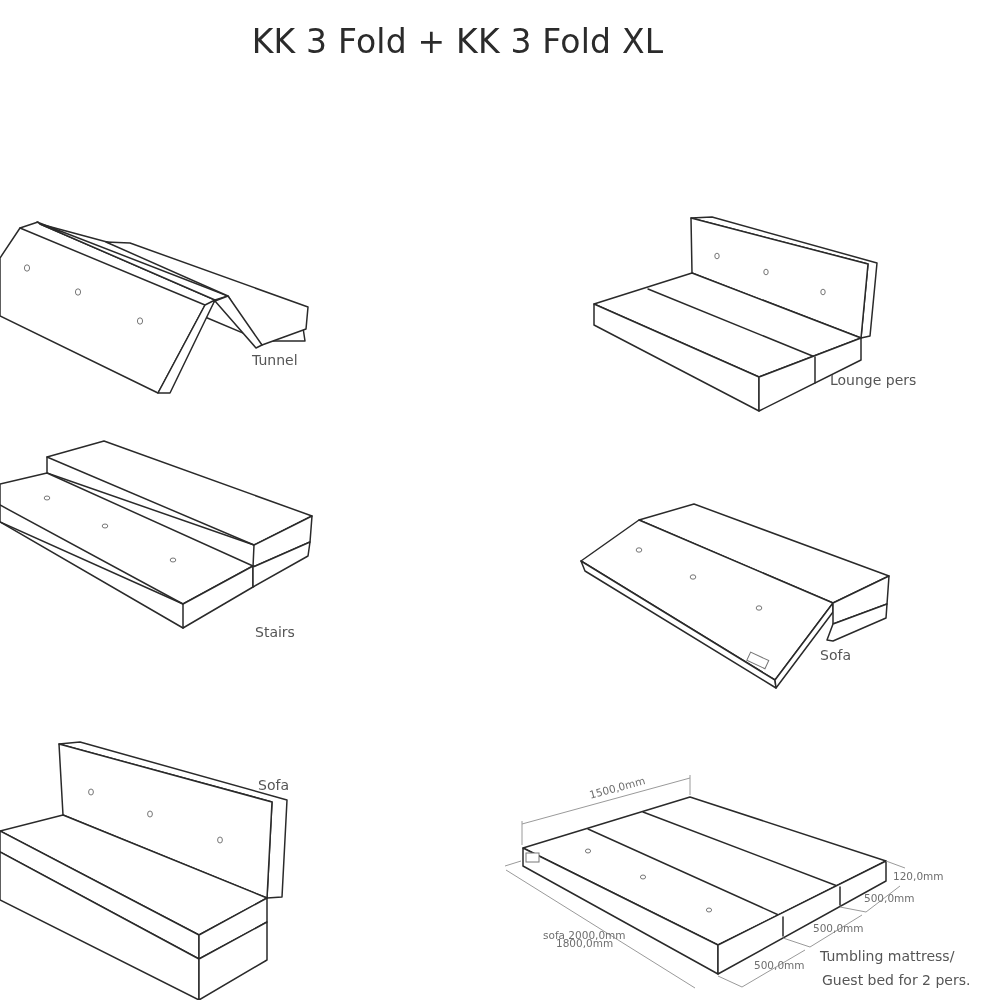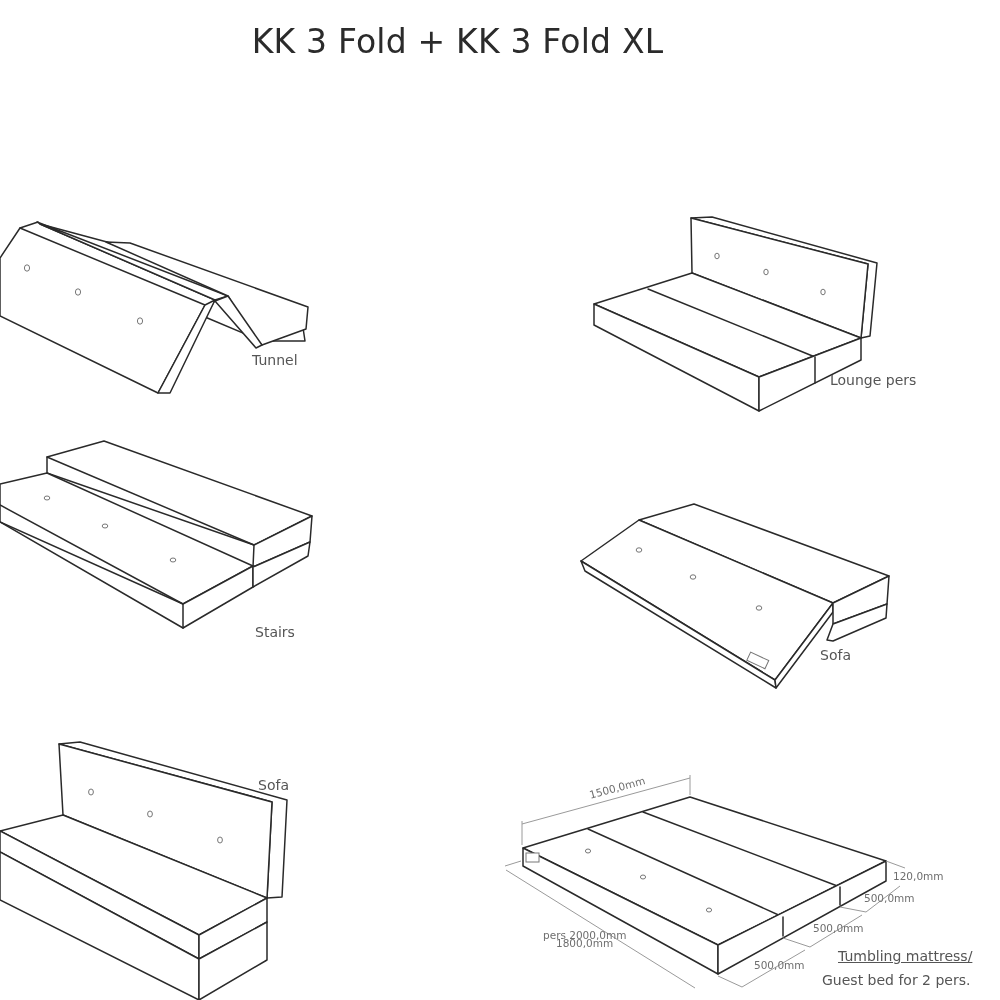--- a/index.html
+++ b/index.html
@@ -129,22 +129,22 @@
     <line class="d" x1="866" y1="912" x2="900" y2="886"></line>
     <line class="d" x1="886" y1="861" x2="905" y2="868"></line>
   </g>
 </svg>
 
 <div class="lbl" style="left:252px;top:352px;">Tunnel</div>
 <div class="lbl" style="left:830px;top:372px;">Lounge pers</div>
 <div class="lbl" style="left:255px;top:594px;margin-top:30px;">Stairs</div>
 <div class="lbl" style="left:820px;top:647px;">Sofa</div>
 <div class="lbl" style="left:258px;top:766px;margin-top:11px;">Sofa</div>
-<div class="lbl" style="left:838px;top:948px;text-decoration:underline;">Tumbling mattress/</div>
+<div class="lbl" style="left:820px;top:948px;">Tumbling mattress/</div>
 <div class="lbl" style="left:822px;top:972px;">Guest bed for 2 pers.</div>
 
 <div class="dim" style="left:588px;top:789px;transform:rotate(-15deg);transform-origin:left top;">1500,0mm</div>
 <div class="dim" style="left:556px;top:917px;margin-top:20px;">1800,0mm</div>
-<div class="dim" style="left:543px;top:929px;">pers 2000,0mm</div>
+<div class="dim" style="left:543px;top:929px;">sofa 2000,0mm</div>
 <div class="dim" style="left:893px;top:870px;">120,0mm</div>
 <div class="dim" style="left:864px;top:892px;">500,0mm</div>
 <div class="dim" style="left:813px;top:922px;">500,0mm</div>
 <div class="dim" style="left:754px;top:959px;">500,0mm</div>
 
 </body></html>

